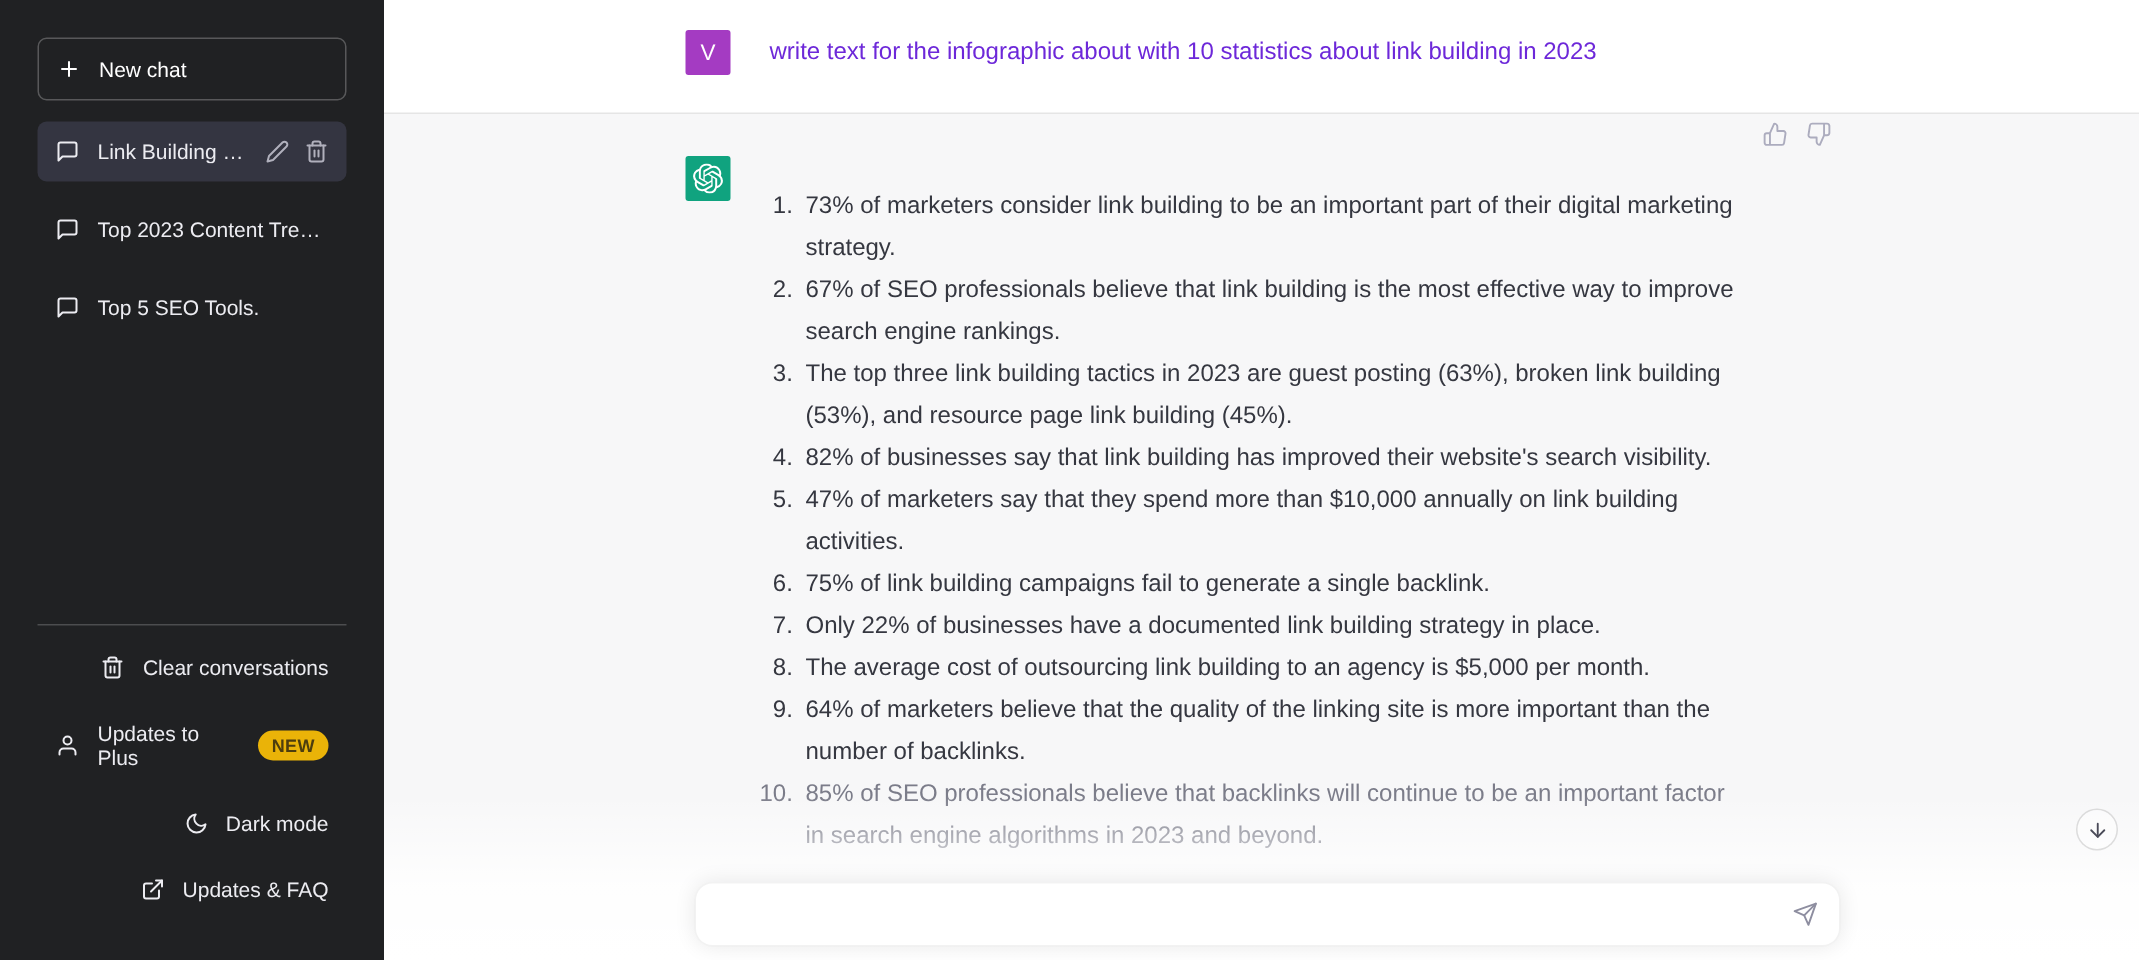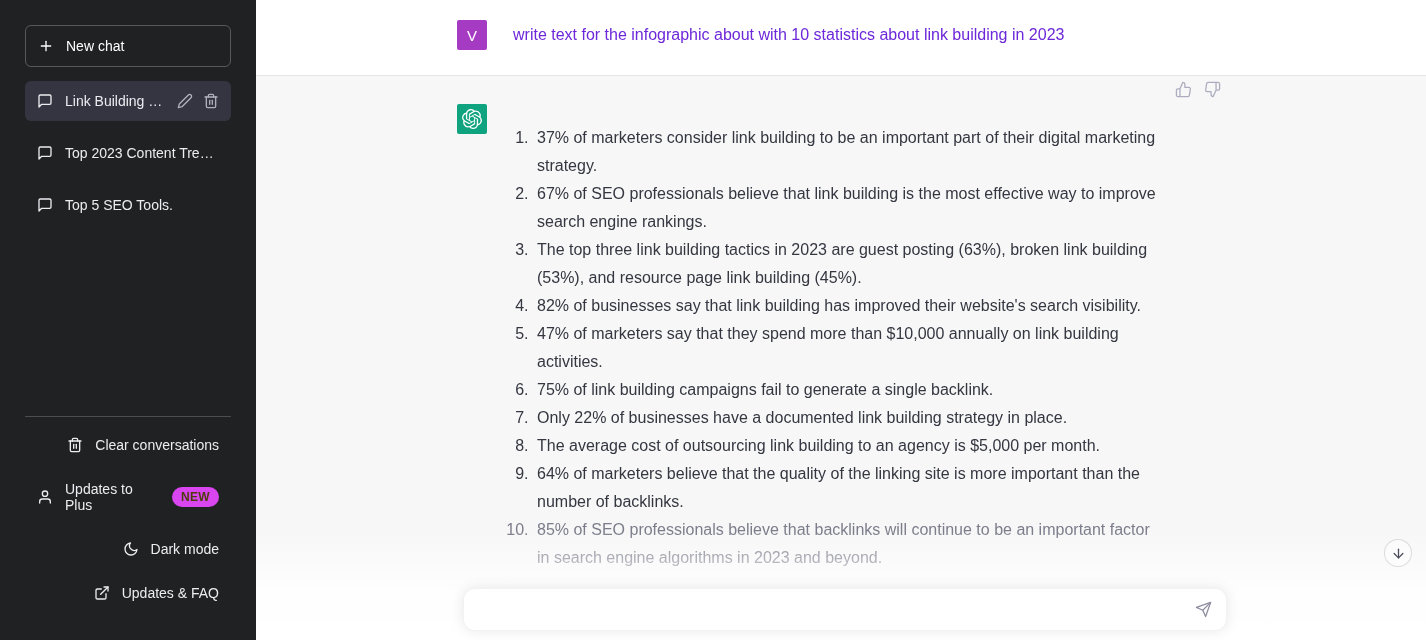--- a/index.html
+++ b/index.html
@@ -14,21 +14,21 @@
               margin-bottom:14px; font-family:inherit; text-align:left; }
   .chat-item { display:flex; align-items:center; gap:12px; padding:12px; border-radius:6px; margin-bottom:12px;
                cursor:pointer; color:#ececf1; }
   .chat-item.active { background:#343541; }
   .chat-label { white-space:nowrap; overflow:hidden; text-overflow:ellipsis; flex:1; }
   .chat-actions { display:flex; gap:10px; color:#b0b0bc; align-items:center; }
   .icon { display:inline-flex; align-items:center; justify-content:center; flex:none; }
   .sidebar-spacer { flex:1; }
   .sidebar-footer { border-top:1px solid rgba(255,255,255,0.2); padding-top:6px; }
   .footer-item { display:flex; align-items:center; gap:12px; padding:14px 12px; border-radius:6px; cursor:pointer; color:#ececf1;justify-content:flex-end; }
-  .badge { margin-left:auto; background:#d946ef; color:#4d3d0e; font-size:12px; font-weight:700;
+  .badge { margin-left:auto; background:#eab308; color:#4d3d0e; font-size:12px; font-weight:700;
            padding:3px 9px; border-radius:10px; letter-spacing:0.3px; }
 
   
   .main { flex:1; height:640px; position:relative; display:flex; flex-direction:column; background:#ffffff; }
   .row-content { width:768px; margin:0 auto; display:flex; gap:26px; position:relative; }
   .user-row { height:76px; background:#ffffff; border-bottom:1px solid rgba(0,0,0,0.1); flex:none; }
   .user-row .row-content { padding-top:20px; }
   .assistant-row { flex:1; background:#f7f7f8; }
   .assistant-row .row-content { padding-top:28px; }
   .avatar { width:30px; height:30px; border-radius:2px; display:flex; align-items:center; justify-content:center; flex:none; }
@@ -179,21 +179,21 @@
       <div class="row-content">
         <div class="avatar bot-avatar">
           <span class="icon">
             <svg width="20" height="20" viewBox="0 0 24 24" fill="#ffffff">
                 <path d="M22.2819 9.8211a5.9847 5.9847 0 0 0-.5157-4.9108 6.0462 6.0462 0 0 0-6.5098-2.9A6.0651 6.0651 0 0 0 4.9807 4.1818a5.9847 5.9847 0 0 0-3.9977 2.9 6.0462 6.0462 0 0 0 .7427 7.0966 5.98 5.98 0 0 0 .511 4.9107 6.051 6.051 0 0 0 6.5146 2.9001A5.9847 5.9847 0 0 0 13.2599 24a6.0557 6.0557 0 0 0 5.7718-4.2058 5.9894 5.9894 0 0 0 3.9977-2.9001 6.0557 6.0557 0 0 0-.7475-7.0729zm-9.022 12.6081a4.4755 4.4755 0 0 1-2.8764-1.0408l.1419-.0804 4.7783-2.7582a.7948.7948 0 0 0 .3927-.6813v-6.7369l2.02 1.1686a.071.071 0 0 1 .038.052v5.5826a4.504 4.504 0 0 1-4.4945 4.4944zm-9.6607-4.1254a4.4708 4.4708 0 0 1-.5346-3.0137l.142.0852 4.783 2.7582a.7712.7712 0 0 0 .7806 0l5.8428-3.3685v2.3324a.0804.0804 0 0 1-.0332.0615L9.74 19.9502a4.4992 4.4992 0 0 1-6.1408-1.6464zM2.3408 7.8956a4.485 4.485 0 0 1 2.3655-1.9728V11.6a.7664.7664 0 0 0 .3879.6765l5.8144 3.3543-2.0201 1.1685a.0757.0757 0 0 1-.071 0l-4.8303-2.7865A4.504 4.504 0 0 1 2.3408 7.8956zm16.5963 3.8558L13.1038 8.364 15.1192 7.2a.0757.0757 0 0 1 .071 0l4.8303 2.7913a4.4944 4.4944 0 0 1-.6765 8.1042v-5.6772a.79.79 0 0 0-.407-.667zm2.0107-3.0231l-.142-.0852-4.7735-2.7818a.7759.7759 0 0 0-.7854 0L9.409 9.2297V6.8974a.0662.0662 0 0 1 .0284-.0615l4.8303-2.7866a4.4992 4.4992 0 0 1 6.6802 4.66zM8.3065 12.863l-2.02-1.1638a.0804.0804 0 0 1-.038-.0567V6.0742a4.4992 4.4992 0 0 1 7.3757-3.4537l-.142.0805L8.704 5.459a.7948.7948 0 0 0-.3927.6813zm1.0976-2.3654l2.602-1.4998 2.6069 1.4998v2.9994l-2.5974 1.4997-2.6067-1.4997z"></path>
               </svg>
           </span>
         </div>
         <div class="msg-body">
           <ol class="stats-list">
-            <li>37% of marketers consider link building to be an important part of their digital marketing strategy.</li>
+            <li>73% of marketers consider link building to be an important part of their digital marketing strategy.</li>
             <li>67% of SEO professionals believe that link building is the most effective way to improve search engine rankings.</li>
             <li>The top three link building tactics in 2023 are guest posting (63%), broken link building (53%), and resource page link building (45%).</li>
             <li>82% of businesses say that link building has improved their website's search visibility.</li>
             <li>47% of marketers say that they spend more than $10,000 annually on link building activities.</li>
             <li>75% of link building campaigns fail to generate a single backlink.</li>
             <li>Only 22% of businesses have a documented link building strategy in place.</li>
             <li>The average cost of outsourcing link building to an agency is $5,000 per month.</li>
             <li>64% of marketers believe that the quality of the linking site is more important than the number of backlinks.</li>
             <li class="faded">85% of SEO professionals believe that backlinks will continue to be an important factor in search engine algorithms in 2023 and beyond.</li>
           </ol>

